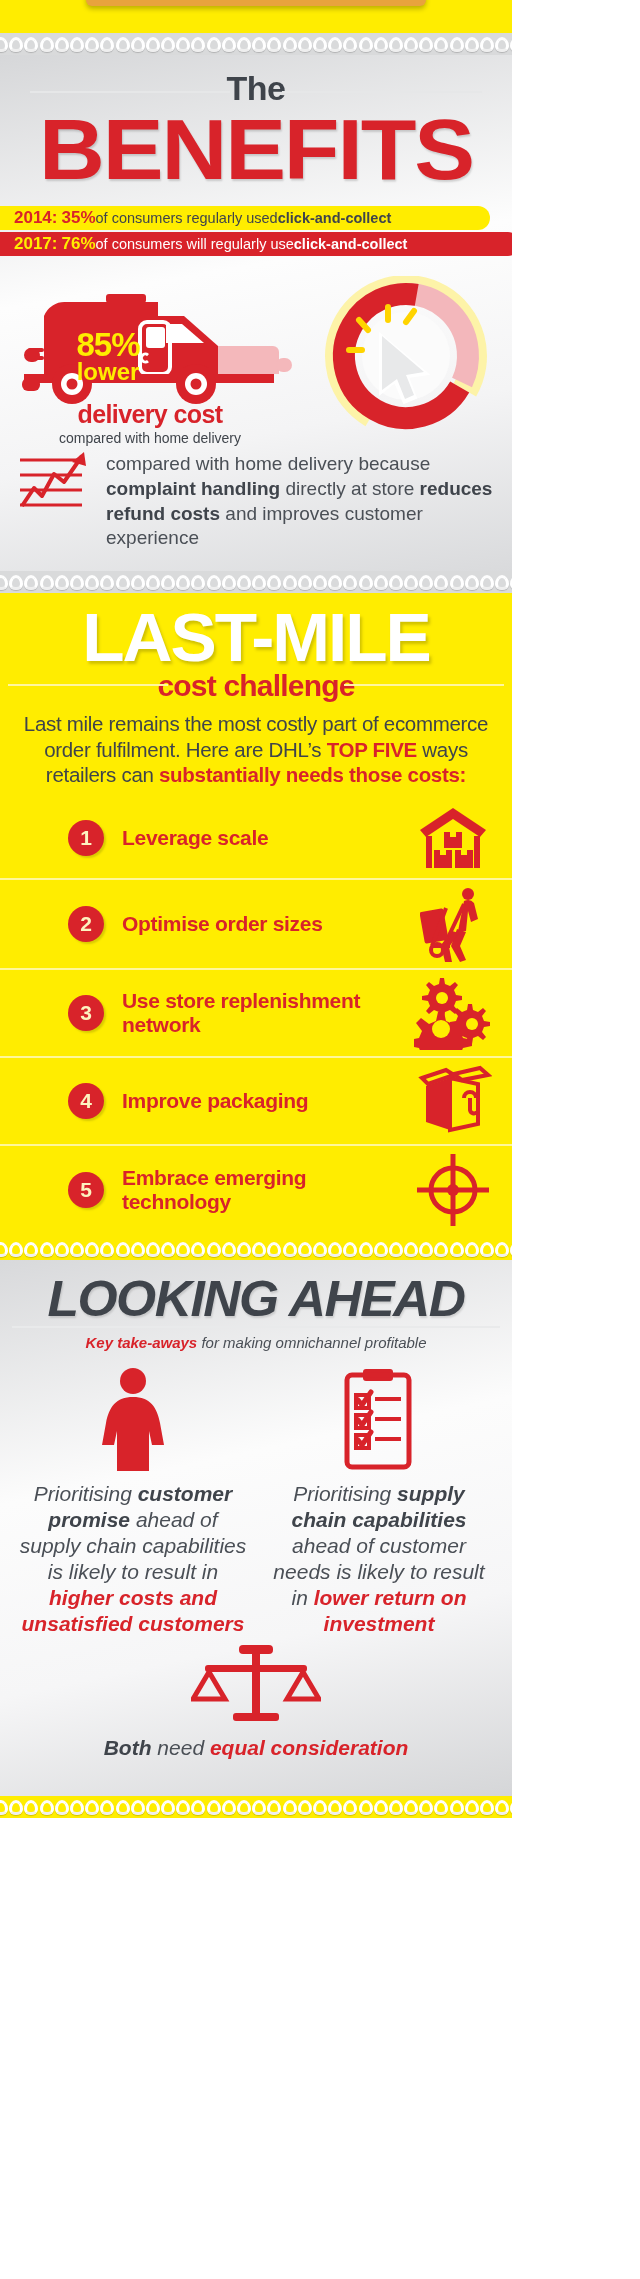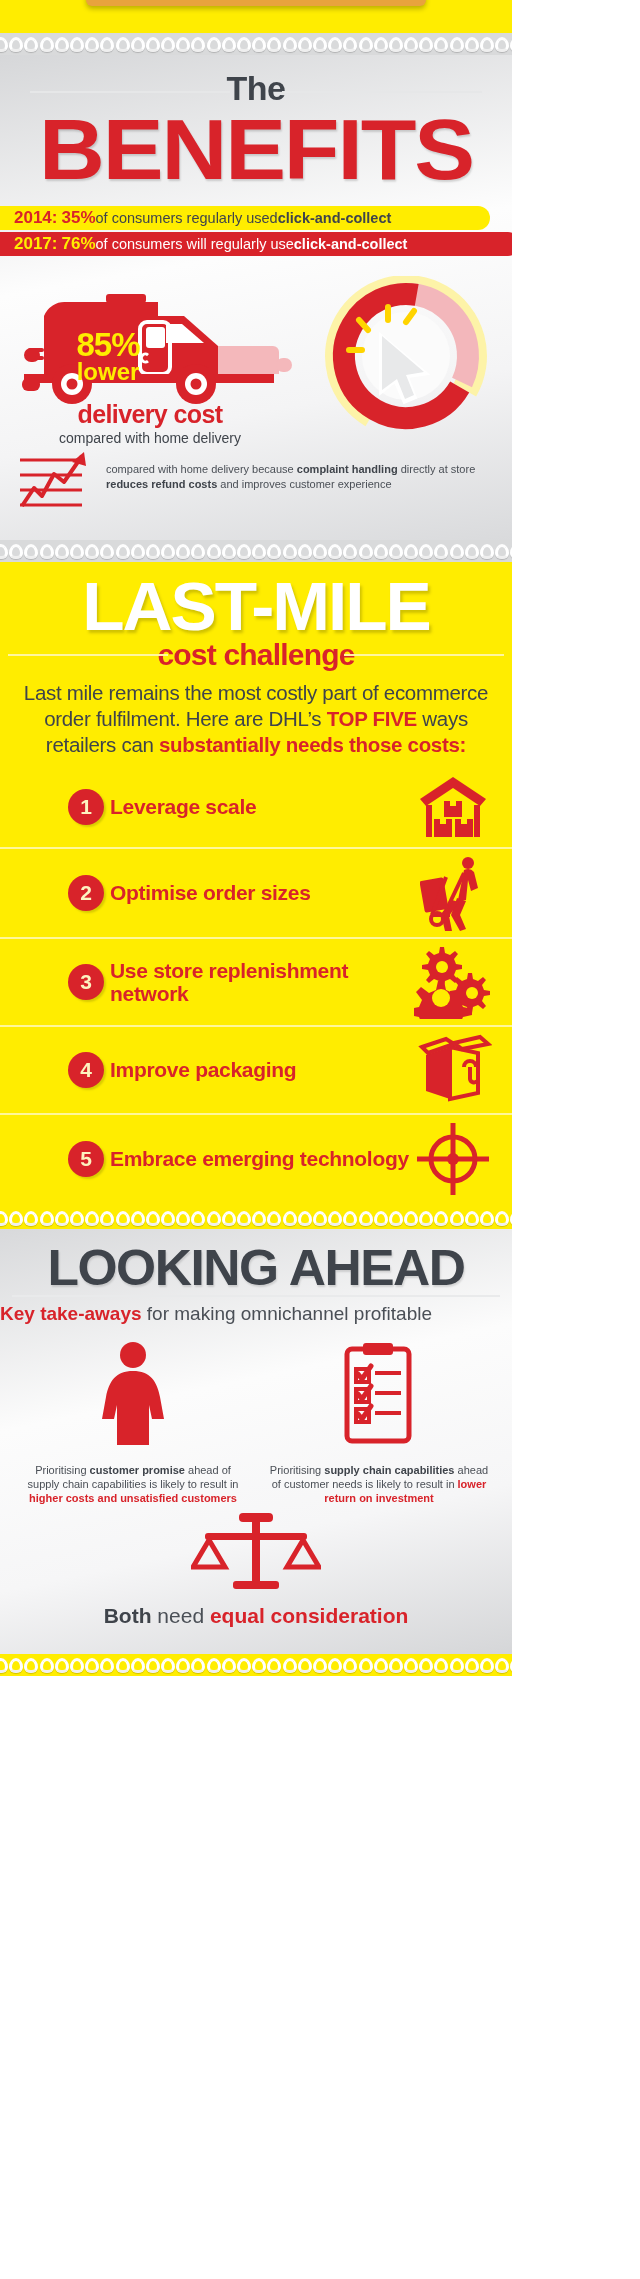--- a/index.html
+++ b/index.html
@@ -201,23 +201,23 @@
   .margin-txt { flex: 1; padding-top: 2px; }
   .margin-head {
     color: #d8232a;
     font-weight: bold;
     font-size: 23px;
     letter-spacing: -.6px;
     line-height: 1.05;
   }
   .margin-body {
     color: #4a4f56;
-    font-size: 11px;
+    font-size: 19px;
     line-height: 1.3;
-    margin-top: 12px;
+    margin-top: 2px;
   }
   .margin-body b { color: #3f444b; }
 
   
   .sec-lastmile { background: #ffed00; padding-bottom: 4px; }
   .hdr-lastmile {
     text-align: center;
     font-size: 68px;
     font-weight: bold;
     color: #ffffff;
@@ -272,54 +272,56 @@
     width: 36px; height: 36px;
     border-radius: 50%;
     background: #d8232a;
     color: #fdf3c0;
     font-weight: bold;
     font-size: 21px;
     display: flex; align-items: center; justify-content: center;
     box-shadow: 2px 2px 2px rgba(150,140,0,.35);
   }
   .tip-label {
-    margin-left: 38px;
+    margin-left: 50px;
     color: #d8232a;
     font-weight: bold;
     font-size: 21px;
     line-height: 1.12;
     letter-spacing: -.3px;
     flex: 1;
   }
   .tip-icon {
     width: 86px;
     display: flex;
     justify-content: center;
     align-items: center;
     flex: 0 0 86px;
   }
 
   
   .sec-ahead {
     background: linear-gradient(168deg,#d8d9db 0%,#fcfcfc 38%,#f6f6f7 68%,#d5d6d8 100%);
-    padding-bottom: 12px;
+    padding-bottom: 22px;
+    font-style: italic;
   }
   .hdr-ahead {
     text-align: center;
     font-size: 50px;
     font-weight: bold;
     color: #3f444b;
     letter-spacing: -1.4px;
     padding-top: 14px;
     line-height: 1;
     text-shadow: 1px 2px 2px rgba(0,0,0,.13);
     transform: scaleX(1.03);
   }
   .ahead-sub {
-    font-size: 19px;
+    text-align: center;
+    font-size: 15px;
     color: #4a4f56;
     margin-top: 10px;
     padding-bottom: 4px;
     position: relative;
   }
   .ahead-sub b { color: #d8232a; }
   .ahead-sub::before {
     content: "";
     position: absolute;
     left: 12px; right: 12px; top: -8px;
@@ -329,24 +331,24 @@
     display: flex;
     padding: 8px 10px 0;
   }
   .col {
     flex: 1 1 50%;
     text-align: center;
     padding: 0 8px;
   }
   .col-icon { height: 108px; display: flex; align-items: flex-end; justify-content: center; }
   .col-txt {
-    font-size: 11px;
+    font-size: 21px;
     color: #4a4f56;
     line-height: 1.24;
-    margin-top: 19px;
+    margin-top: 10px;
   }
   .col-txt b { color: #3f444b; }
   .col-txt .red { color: #d8232a; font-weight: bold; }
   .scales-wrap { display: flex; justify-content: center; margin-top: 6px; }
   .closing {
     text-align: center;
     font-size: 21px;
     color: #4a4f56;
     line-height: 1.2;
     padding: 6px 20px 14px;

